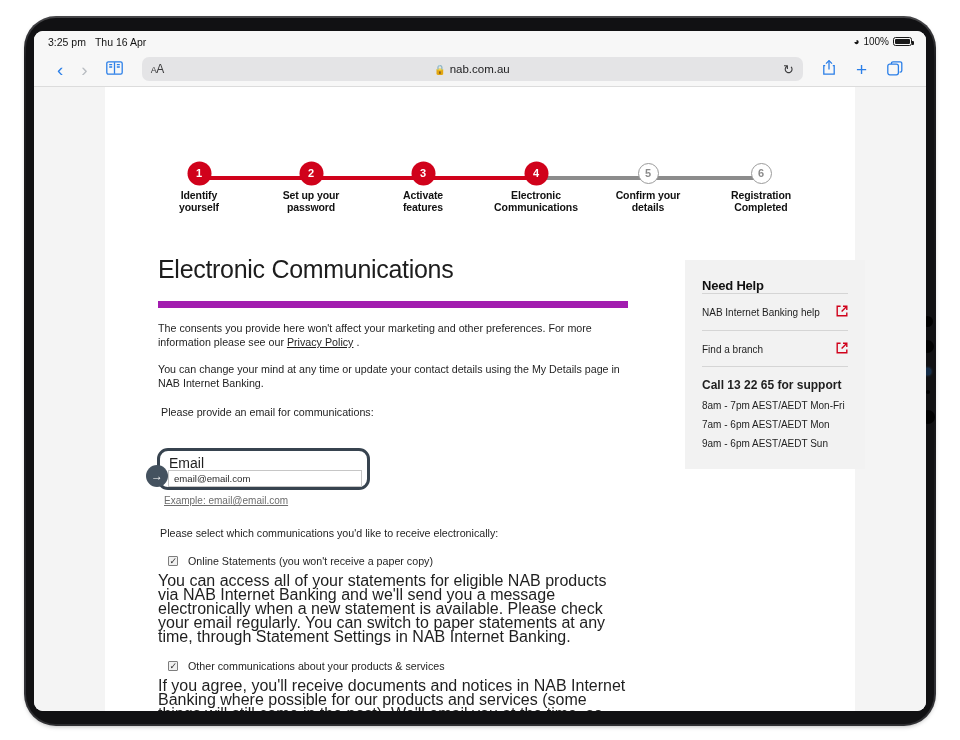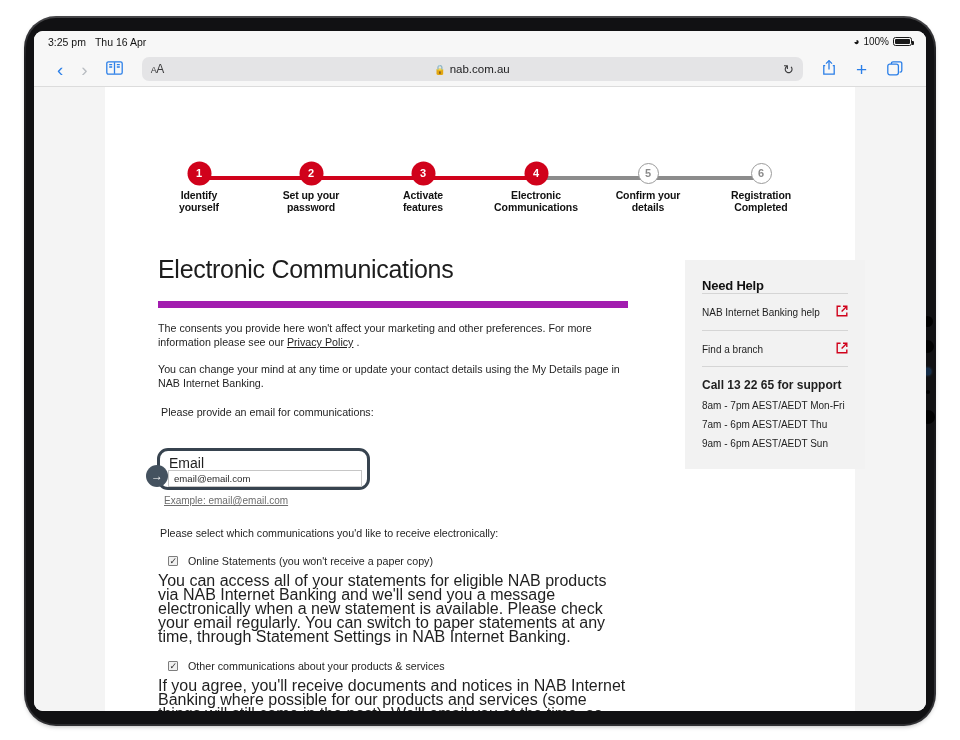--- a/index.html
+++ b/index.html
@@ -509,19 +509,19 @@
             <path d="M4.6 1.2H1.2v9.6h9.6V7.4"></path>
             <path d="M7 1.2h3.8V5"></path>
             <line x1="10.6" y1="1.4" x2="5.6" y2="6.4"></line>
           </svg>
         </span>
       </div>
 
       <div id="help-call-block">
         <div id="help-call-title">Call 13 22 65 for support</div>
         <div class="help-hours">8am - 7pm AEST/AEDT Mon-Fri</div>
-        <div class="help-hours">7am - 6pm AEST/AEDT Thu</div>
+        <div class="help-hours">7am - 6pm AEST/AEDT Mon</div>
         <div class="help-hours">9am - 6pm AEST/AEDT Sun</div>
       </div>
     </div>
 
   </div>
 </div>
 
 </body></html>

